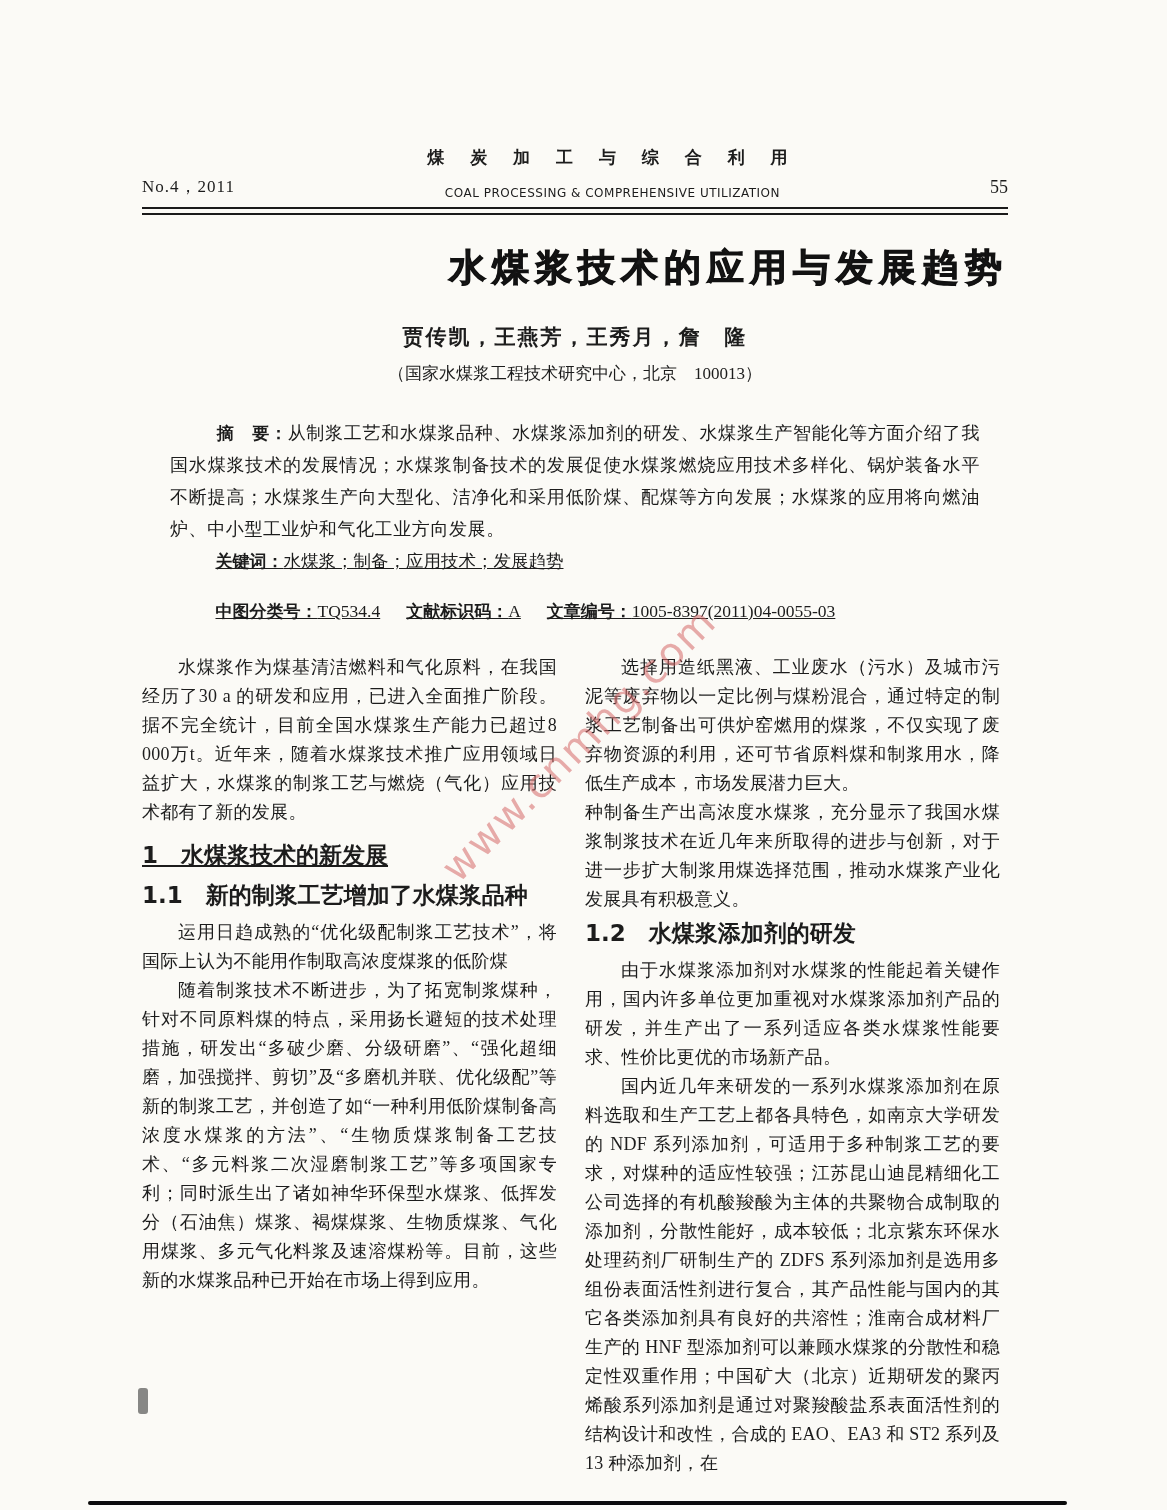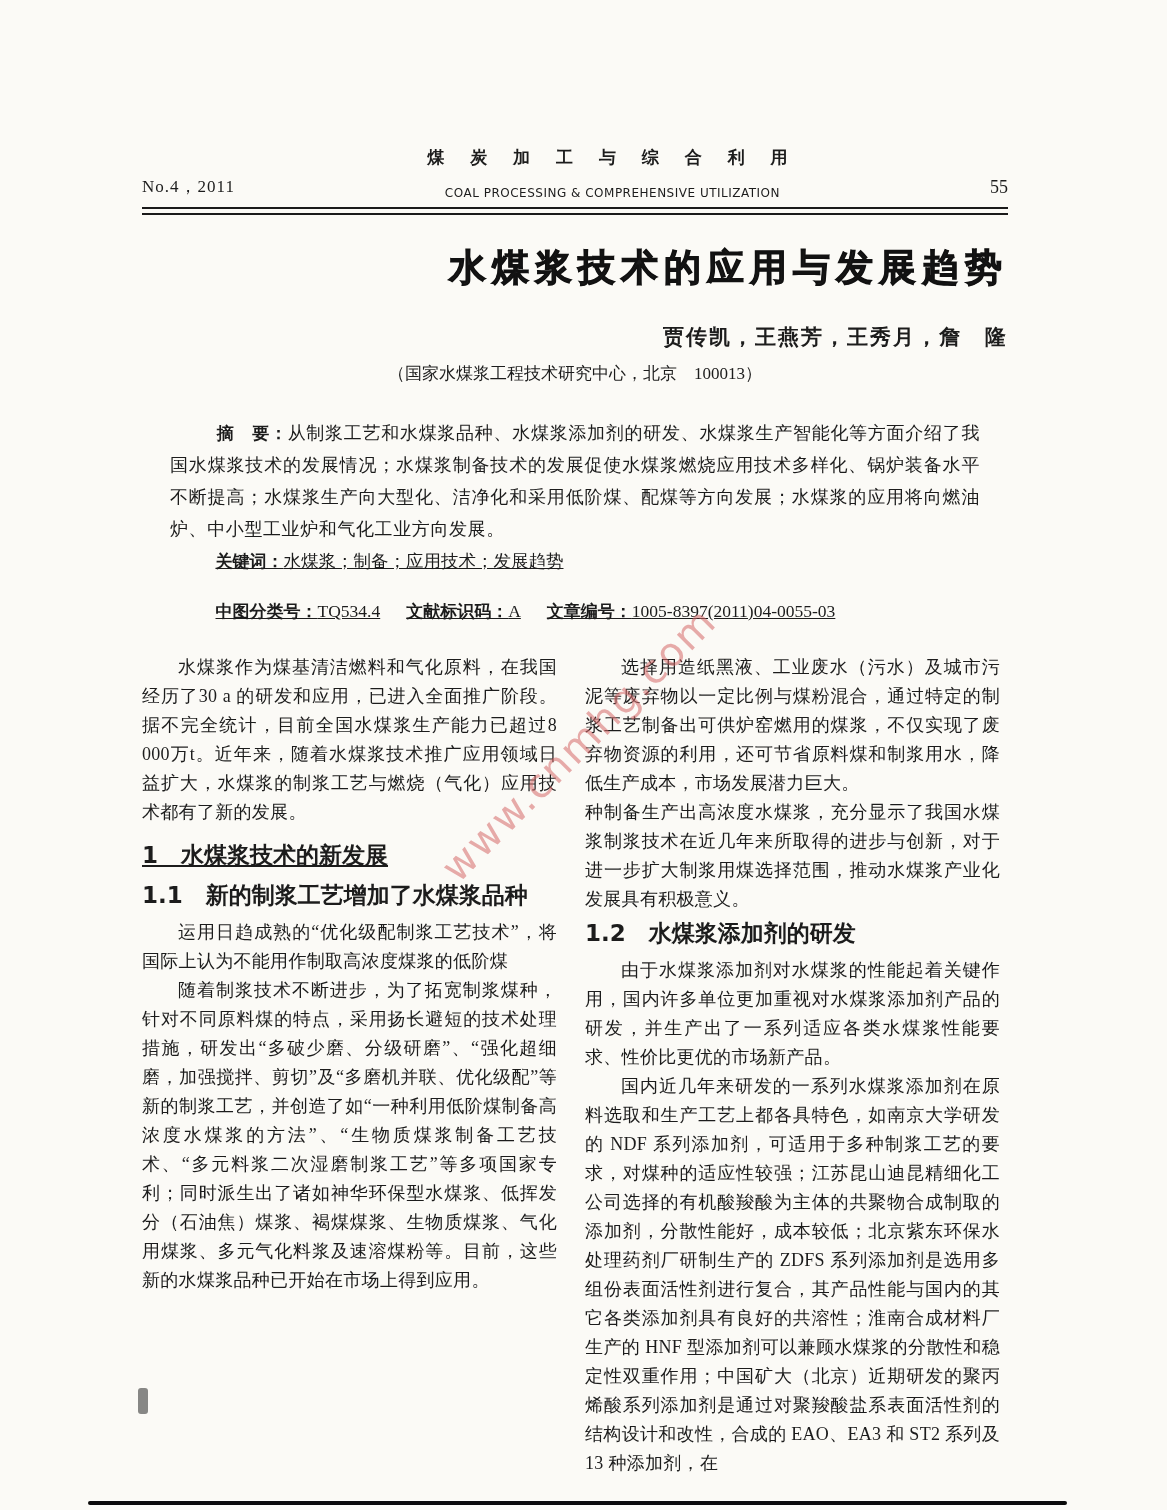--- a/index.html
+++ b/index.html
@@ -49,21 +49,21 @@
     margin-top:28px;
     text-align:right;
     font-family:Liberation Sans, sans-serif;
     font-weight:900;
     font-size:37px;
     letter-spacing:6px;
     -webkit-text-stroke:1px #111;
   }
   .authors {
     margin-top:30px;
-    text-align:right;
+    text-align:center;
     font-size:21px;
     letter-spacing:2px;
     font-weight:bold;
   }
   .affiliation {
     margin-top:11px;
     text-align:center;
     font-size:17px;
   }
   

